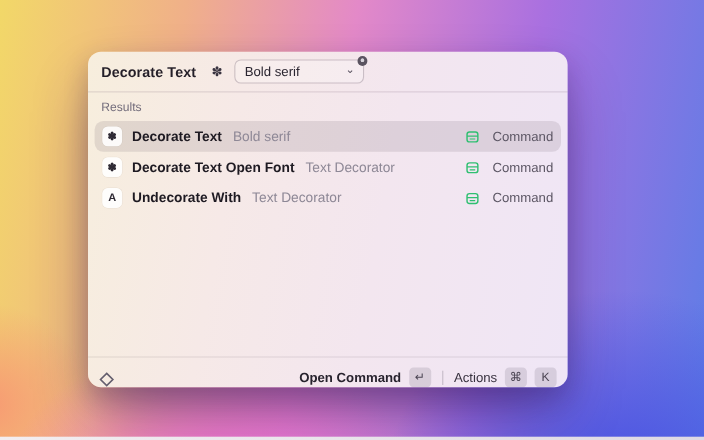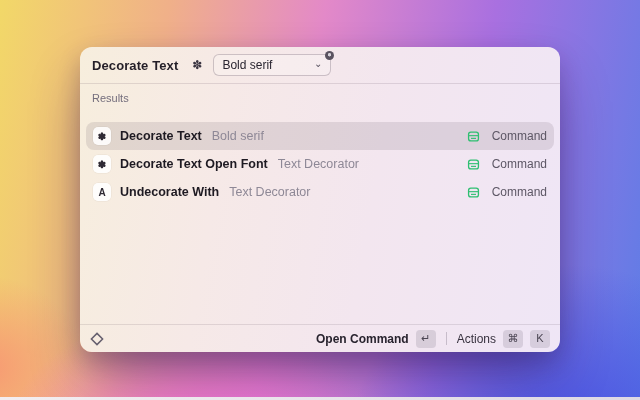--- a/index.html
+++ b/index.html
@@ -17,55 +17,55 @@
     background:linear-gradient(100deg,#f2d868 0%,#f0b089 24%,#e389c8 46%,#a970e0 70%,#5d7de6 100%);}
   .bg-blobs{position:absolute;inset:0;
     background:
       radial-gradient(ellipse 55% 70% at 88% 108%, rgba(70,80,225,0.95), rgba(70,80,225,0) 60%),
       radial-gradient(ellipse 48% 55% at 30% 112%, rgba(242,100,222,0.92), rgba(242,100,222,0) 62%),
       radial-gradient(ellipse 28% 42% at -2% 92%, rgba(248,150,115,0.95), rgba(248,150,115,0) 55%);}
   .bottom-strip{position:absolute;left:0;bottom:0;width:640px;height:3px;
     background:linear-gradient(90deg,#f3eef1,#ded9e4);z-index:5;}
 
   .window{
-    position:absolute; left:80px; top:47px; width:480px; height:305px;
+    position:absolute; left:80px; top:47px; width:436px; height:305px;
     border-radius:12px; z-index:3;
     background:linear-gradient(100deg,#f7eedd 0%,#f6e9e7 30%,#f3e6ef 60%,#efe6f6 100%);
     box-shadow:0 28px 55px -8px rgba(40,18,80,0.45), 0 10px 22px rgba(40,18,80,0.22);
     display:flex; flex-direction:column;
   }
   .win-header{height:37px; flex:0 0 37px; display:flex; align-items:center;
     padding:0 12px; border-bottom:1px solid rgba(60,40,60,0.13);}
   .win-title{font-size:13px; font-weight:700; color:#241f28; letter-spacing:.1px;}
   .ext-icon{margin-left:14px; font-size:12px; color:#3a3440; line-height:1;}
   .dropdown{position:relative; margin-left:11px; width:118px; height:22px;
     border:1px solid rgba(70,50,70,0.25); border-radius:6px;
     background:rgba(255,255,255,0.22); display:flex; align-items:center;
     justify-content:space-between; padding:0 8px; cursor:default;}
   .dropdown-value{font-size:12px; color:#2a2530;}
   .chevron{font-size:10px; color:#57515e; line-height:1; margin-top:-3px;}
   .dropdown-badge{position:absolute; top:-4px; right:-4px; width:9px; height:9px;
     border-radius:50%; background:radial-gradient(circle at 50% 42%, #d6d2da 0 1.4px, #5a5360 2px);}
 
   .list{flex:1 1 auto; padding:4px 6px 0;}
-  .section-label{font-size:11px; font-weight:500; color:#746e7c; padding:4px 6px 18px;}
+  .section-label{font-size:11px; font-weight:500; color:#746e7c; padding:4px 6px 6px;}
   .row{height:28px; display:flex; align-items:center; gap:9px; padding:0 7px;
     border-radius:8px; cursor:default;}
   .row.selected{background:rgba(95,75,95,0.14);}
   .row-icon{width:18px; height:18px; flex:0 0 18px; border-radius:5px;
     background:rgba(255,255,255,0.88); display:flex; align-items:center;
     justify-content:center; font-size:10px; color:#2e2933; font-weight:700;
     box-shadow:0 0 0 0.5px rgba(0,0,0,0.06);}
   .row-title{font-size:12.5px; font-weight:600; color:#1e1a22; white-space:nowrap;}
   .row-subtitle{font-size:12.5px; color:#8e8896; margin-left:1px; white-space:nowrap;}
   .row-right{margin-left:auto; display:flex; align-items:center; gap:12px;}
   .accessory-label{font-size:12px; color:#5d5765;}
 
   .win-footer{flex:0 0 28px; border-top:1px solid rgba(60,40,60,0.12);
-    display:flex; align-items:center; padding:0 10px; gap:8px;}
+    display:flex; align-items:flex-end; padding:0 10px; gap:8px;}
   .footer-right{margin-left:auto; display:flex; align-items:center; gap:7px;}
   .primary-action{font-size:12px; font-weight:700; color:#28232e;}
   .actions-label{font-size:12px; color:#38323f;}
   .keycap{min-width:20px; height:18px; padding:0 4px; border-radius:4px;
     background:rgba(115,105,125,0.20); color:#4b4553; font-size:11px;
     display:flex; align-items:center; justify-content:center; line-height:1;}
   .footer-divider{width:1px; height:13px; background:rgba(50,40,60,0.22); margin:0 3px;}
 </style>
 </head>
 <body>

